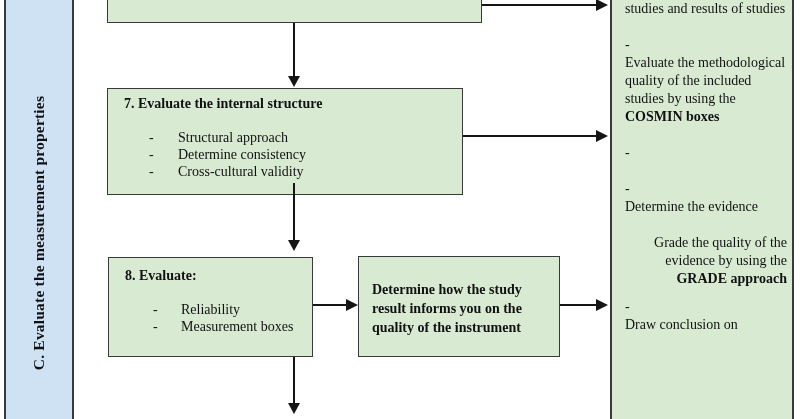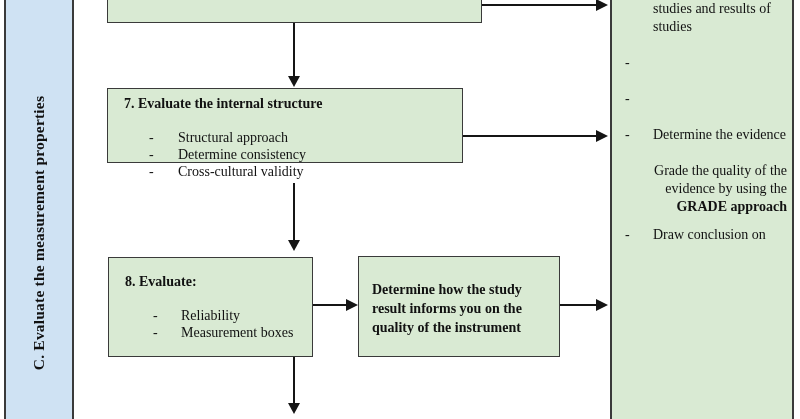--- a/index.html
+++ b/index.html
@@ -33,22 +33,22 @@
     color: #111111;
   }
 
   
   .gbox {
     position: absolute;
     background: #d9ead3;
     border: 1.5px solid #3a3a3a;
   }
   .top-box { left: 107px; top: -30px; width: 375px; height: 53px; }
-  .box7 { left: 107px; top: 88px; width: 356px; height: 75px; padding: 6px 10px 0 16px; }
-  .box8 { left: 108px; top: 257px; width: 205px; height: 100px; padding: 15px 8px 0 16px; }
+  .box7 { left: 107px; top: 88px; width: 356px; height: 107px; padding: 6px 10px 0 16px; }
+  .box8 { left: 108px; top: 257px; width: 205px; height: 100px; padding: 9px 8px 0 16px; }
   .det-box {
     left: 358px; top: 256px; width: 202px; height: 101px;
     display: flex; align-items: center;
     padding: 4px 12px 0 13px;
     justify-content: flex-end;
   }
   .det-text { font-weight: bold; font-size: 14px; line-height: 19px; }
 
   .box-title { font-weight: bold; font-size: 14px; line-height: 18px; }
   .b-list { margin-top: 16px; }
@@ -56,21 +56,21 @@
   .box7 .b-dash { width: 29px; margin-left: 25px; flex: none; }
   .box8 .b-dash { width: 28px; margin-left: 28px; flex: none; }
 
   
   .right-panel {
     left: 610px; top: -30px; width: 184px; height: 480px;
     border-width: 2px;
     padding: 28px 5px 0 13px;
     font-size: 14px; line-height: 18px;
   }
-  .rp-item { display: flex; margin-bottom: 18px; }
+  .rp-item { display: flex; margin-bottom: 18px; flex-direction: column; }
   .rp-dash { width: 28px; flex: none; }
   .rp-text { flex: 1; }
   .rp-para { margin-top: 16px; margin-bottom: 10px; text-align: right; }
   .right-panel b { font-weight: bold; }
 
   
   .hline { position: absolute; height: 2px; background: #151515; }
   .vline { position: absolute; width: 2px; background: #151515; }
   .ah-right {
     position: absolute; width: 0; height: 0;
@@ -132,20 +132,21 @@
     <div class="det-text">Determine how the study result informs you on the quality of the instrument</div>
   </div>
 
   <div class="gbox right-panel">
     <div class="rp-item">
       <span class="rp-dash"></span>
       <span class="rp-text">studies and results of studies</span>
     </div>
     <div class="rp-item">
       <span class="rp-dash">-</span>
+      <span class="rp-text"><span>Evaluate the methodological quality of the included studies by using the </span><b>COSMIN boxes</b></span>
     </div>
     <div class="rp-item">
       <span class="rp-dash">-</span>
     </div>
     <div class="rp-item">
       <span class="rp-dash">-</span>
       <span class="rp-text"><span>Determine the evidence</span></span>
     </div>
     <div class="rp-para"><span>Grade the quality of the evidence by using the </span><b>GRADE approach</b></div>
     <div class="rp-item">

